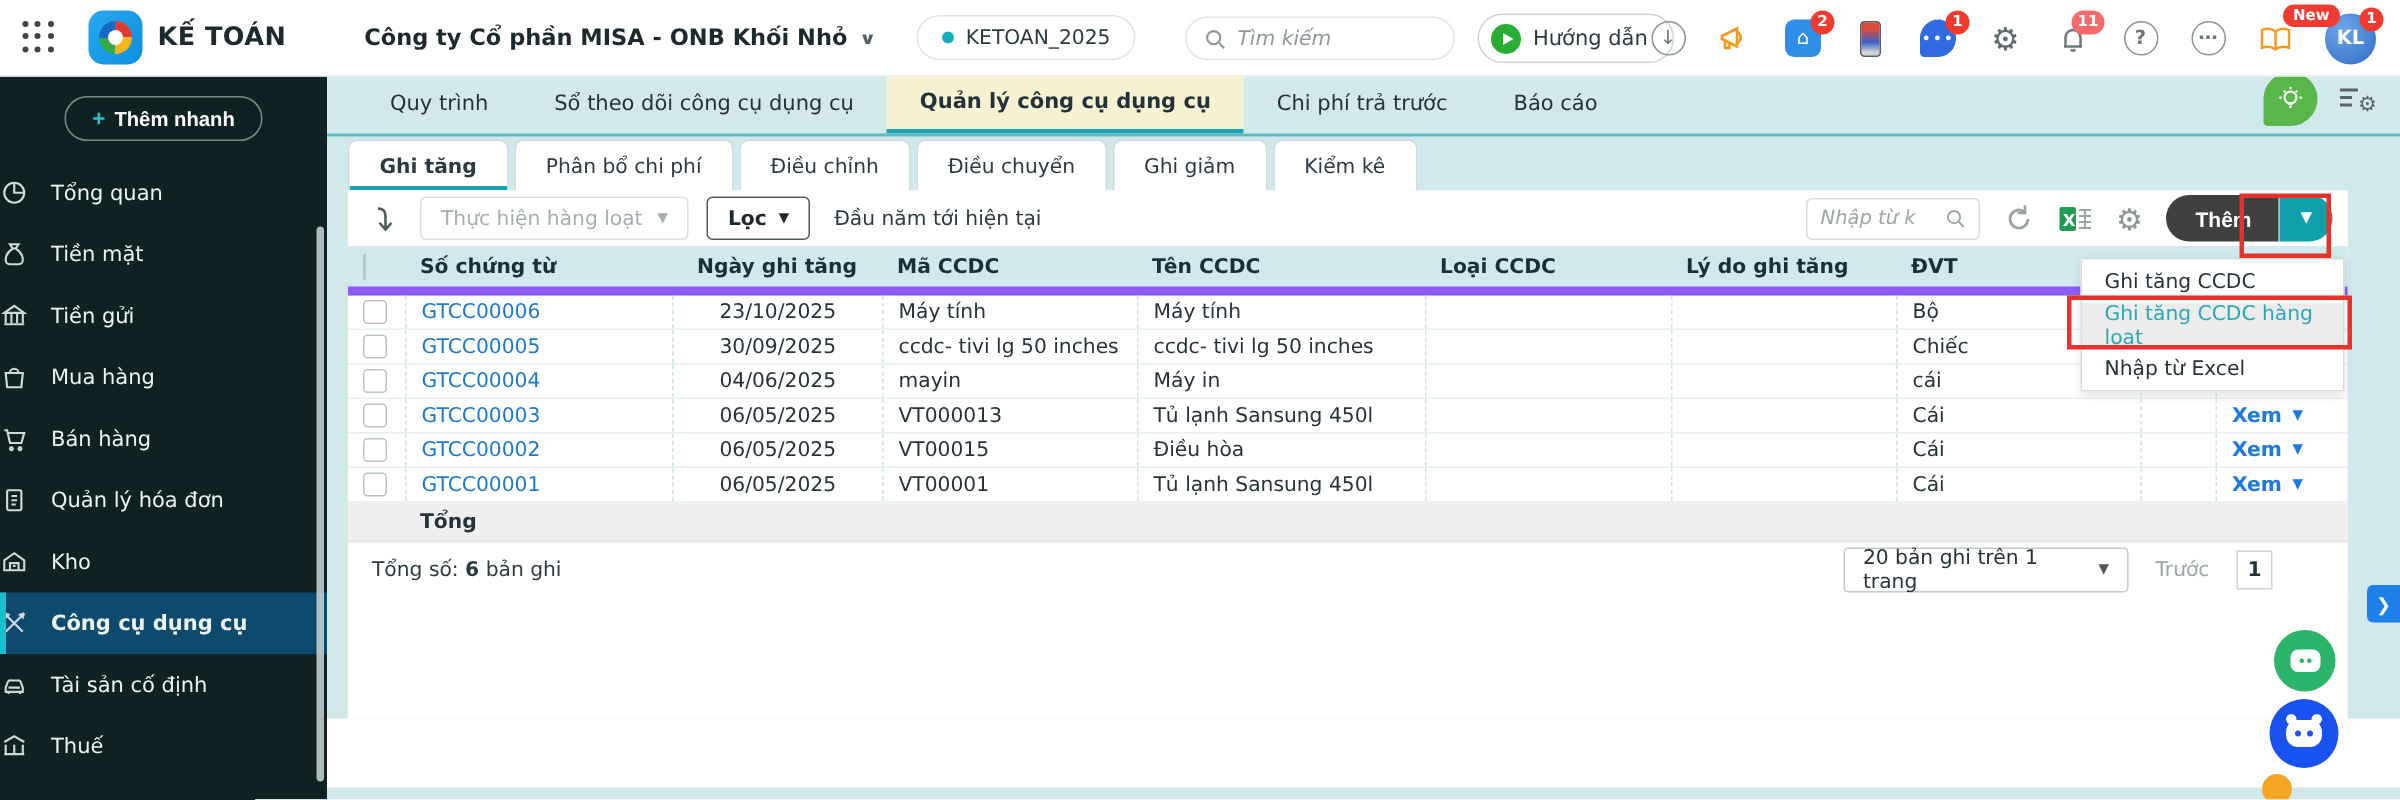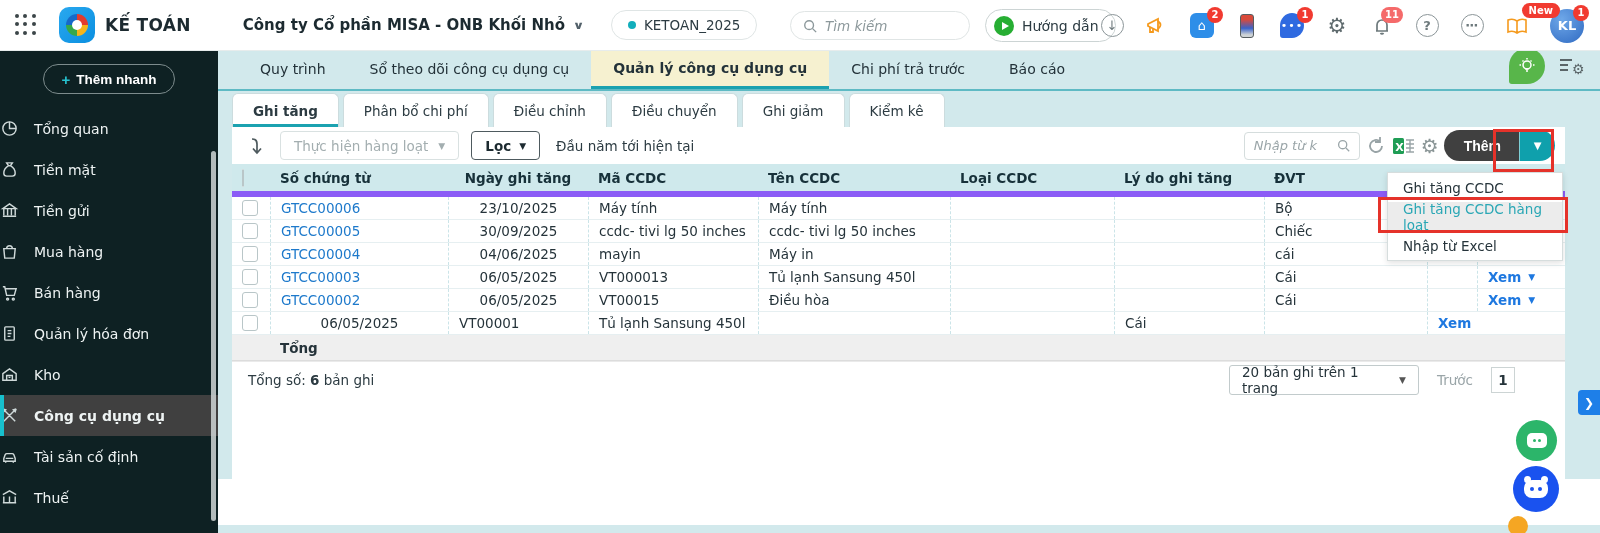--- a/index.html
+++ b/index.html
@@ -35,21 +35,21 @@
   .avatar { width:34px; height:34px; border-radius:50%; background:radial-gradient(circle at 35% 30%,#6ea7e8,#2f6ac2); color:#fff; font-weight:bold; font-size:13px; display:flex; align-items:center; justify-content:center; position:relative; }
   .new-pill { position:absolute; top:3px; right:40px; background:#f13a30; color:#fff; font-size:10px; font-weight:bold; border-radius:9px; padding:2px 7px; z-index:5; }
 
   
   .sidebar { position:absolute; top:51px; left:0; width:218px; height:482px; background:#0e2123; z-index:20; }
   .quick-add { margin:13px auto 10px; width:132px; height:30px; border:1px solid #7d8c8d; border-radius:16px; color:#fff; font-size:13.5px; font-weight:bold; display:flex; align-items:center; justify-content:center; gap:6px; cursor:pointer; background:transparent; }
   .quick-add .plus { color:#27c2cf; font-weight:bold; font-size:15px; }
   .side-list { margin-top:14px; }
   .side-item { height:41px; display:flex; align-items:center; gap:15px; color:#eef3f3; font-size:14px; cursor:pointer; position:relative; }
   .side-item svg { width:19px; height:19px; stroke:#cfd9d9; stroke-width:1.5; fill:none; flex:0 0 auto; }
-  .side-item.active { background:#404040; font-weight:bold; }
+  .side-item.active { background:#0c4a6e; font-weight:bold; }
   .side-item.active::before { content:""; position:absolute; left:0; top:0; bottom:0; width:4px; background:#17c0cd; }
   .side-scroll { position:absolute; right:2px; top:100px; width:5px; height:370px; background:#cfd6d6; border-radius:3px; opacity:.85; }
 
   
   .main-area { position:absolute; left:218px; top:43px; width:1382px; height:482px; }
   .main-tabs { position:absolute; left:0; top:6px; width:1382px; height:42px; border-bottom:2px solid #5ebac4; display:flex; align-items:stretch; padding-left:20px; }
   .mtab { display:flex; align-items:center; padding:0 22px; font-size:14px; color:#233239; cursor:pointer; }
   .mtab.active { background:#f6f1d0; font-weight:bold; border-bottom:3px solid #1ba2b0; }
   .hint-bubble { position:absolute; right:55px; top:5px; width:36px; height:36px; border-radius:50% 50% 50% 8%; background:#58b64a; display:flex; align-items:center; justify-content:center; }
   .cols-gear { position:absolute; right:16px; top:12px; width:26px; height:22px; cursor:pointer; }
@@ -59,21 +59,21 @@
   .stab { background:#fff; border:1px solid #ccdcde; border-bottom:none; border-radius:6px 6px 0 0; padding:0 20px; display:flex; align-items:center; font-size:13.5px; color:#2c3b42; cursor:pointer; }
   .stab.active { font-weight:bold; box-shadow:inset 0 -3px 0 #1ba2b0; }
 
   
   .panel { position:absolute; left:14px; top:84px; width:1333px; height:352px; background:#fff; }
   .toolbar { height:37px; display:flex; align-items:center; background:#fff; }
   .sort-ic { margin:0 14px 0 16px; cursor:pointer; }
   .batch-dd { border:1px solid #d9e1e1; border-radius:4px; height:29px; display:flex; align-items:center; gap:10px; padding:0 13px; color:#a3aeb0; font-size:13.5px; background:#fff; }
   .loc-btn { border:1px solid #4e5a5e; border-radius:4px; height:29px; display:flex; align-items:center; gap:8px; padding:0 13px; font-weight:bold; color:#1c2a30; margin-left:12px; cursor:pointer; background:#fff; }
   .period { margin-left:16px; color:#2c3b42; font-size:13.5px; }
-  .tool-right { margin-left:auto; display:flex; align-items:center; gap:5px; padding-right:10px;padding-left:19px; }
+  .tool-right { margin-left:auto; display:flex; align-items:center; gap:15px; padding-right:10px;padding-left:19px; }
   .mini-search { border:1px solid #d5dddd; border-radius:4px; width:116px; height:28px; display:flex; align-items:center; justify-content:space-between; padding:0 9px; color:#9aa5a8; }
   .mini-search .ph { font-style:italic; font-size:13px; }
   .add-split { display:flex; align-items:center; }
   .add-btn { background:#404040; color:#fff; font-weight:bold; font-size:14px; border:none; border-radius:16px 0 0 16px; height:31px; padding:0 18px 0 20px; cursor:pointer; }
   .add-arrow { background:#0fa0ac; border-left:1px solid #7fd0d6; border-radius:0 16px 16px 0; height:31px; width:36px; display:flex; align-items:center; justify-content:center; color:#fff; font-size:10px; cursor:pointer; }
 
   
   .tbl-grid { display:grid; grid-template-columns:38px 178px 140px 170px 192px 164px 150px 163px 50px 88px; }
   .thead { background:#cfe9ec; border-bottom:6px solid #8b5cf6; height:33px; align-items:center; font-weight:bold; color:#17313a; }
   .thead > div { padding-left:10px; }
@@ -468,20 +468,23 @@
             <span class="xem">
               <span>Xem</span>
               <span class="car">▼</span>
             </span>
           </div>
       </div>
       <div class="tbl-grid trow">
         <div>
             <span class="cbx" style="margin-left:0;"></span>
           </div>
+        <div>
+            <a class="doc-link">GTCC00001</a>
+          </div>
         <div class="c-date">06/05/2025</div>
         <div>VT00001</div>
         <div>Tủ lạnh Sansung 450l</div>
         <div></div>
         <div></div>
         <div>Cái</div>
         <div></div>
         <div>
             <span class="xem">
               <span>Xem</span>

